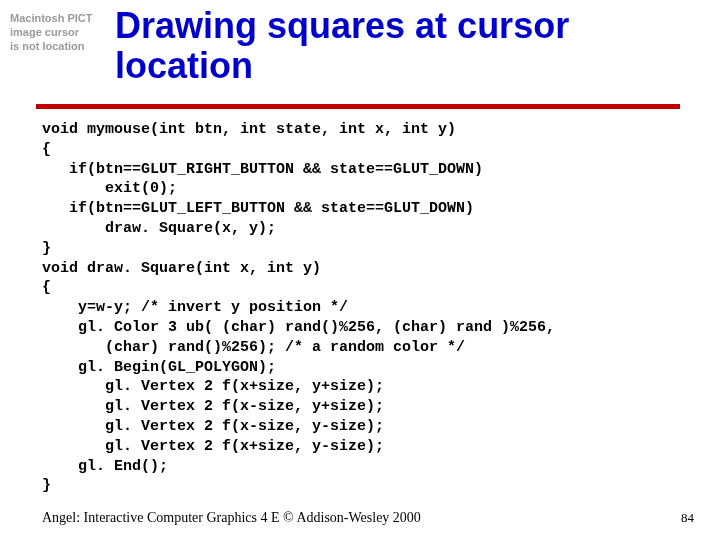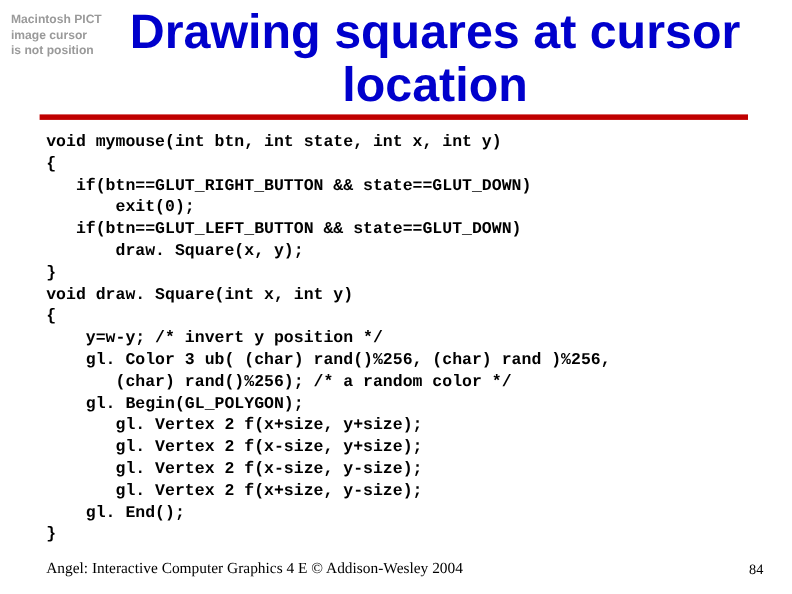--- a/index.html
+++ b/index.html
@@ -26,22 +26,22 @@
     font-size: 11px;
     line-height: 1.25;
     color: #9a9a9a;
     font-weight: bold;
   }
   .title {
     position: absolute;
     top: 6px;
     left: 115px;
     right: 40px;
-    text-align: center;
-    font-size: 44px;
+    text-align: left;
+    font-size: 36px;
     font-weight: bold;
     color: #0000cc;
     line-height: 1.1;
   }
   .rule {
     position: absolute;
     top: 104px;
     left: 36px;
     right: 36px;
     height: 5px;
@@ -77,21 +77,21 @@
   }
 </style>
 </head>
 <body>
 
 <div class="slide">
 
   <div class="placeholder-box">
     <div>Macintosh PICT</div>
     <div>image cursor</div>
-    <div>is not position</div>
+    <div>is not location</div>
   </div>
 
   <div class="title">Drawing squares at cursor location</div>
 
   <div class="rule"></div>
 
   <div class="code">void mymouse(int btn, int state, int x, int y)
 {
    if(btn==GLUT_RIGHT_BUTTON &amp;&amp; state==GLUT_DOWN)
        exit(0);
@@ -104,17 +104,17 @@
     gl. Color 3 ub( (char) rand()%256, (char) rand )%256,
        (char) rand()%256); /* a random color */
     gl. Begin(GL_POLYGON);
        gl. Vertex 2 f(x+size, y+size);
        gl. Vertex 2 f(x-size, y+size);
        gl. Vertex 2 f(x-size, y-size);
        gl. Vertex 2 f(x+size, y-size);
     gl. End();
 }</div>
 
-  <div class="footer">Angel: Interactive Computer Graphics 4 E © Addison-Wesley 2004</div>
+  <div class="footer">Angel: Interactive Computer Graphics 4 E © Addison-Wesley 2000</div>
 
   <div class="pagenum">84</div>
 
 </div>
 
 </body></html>

